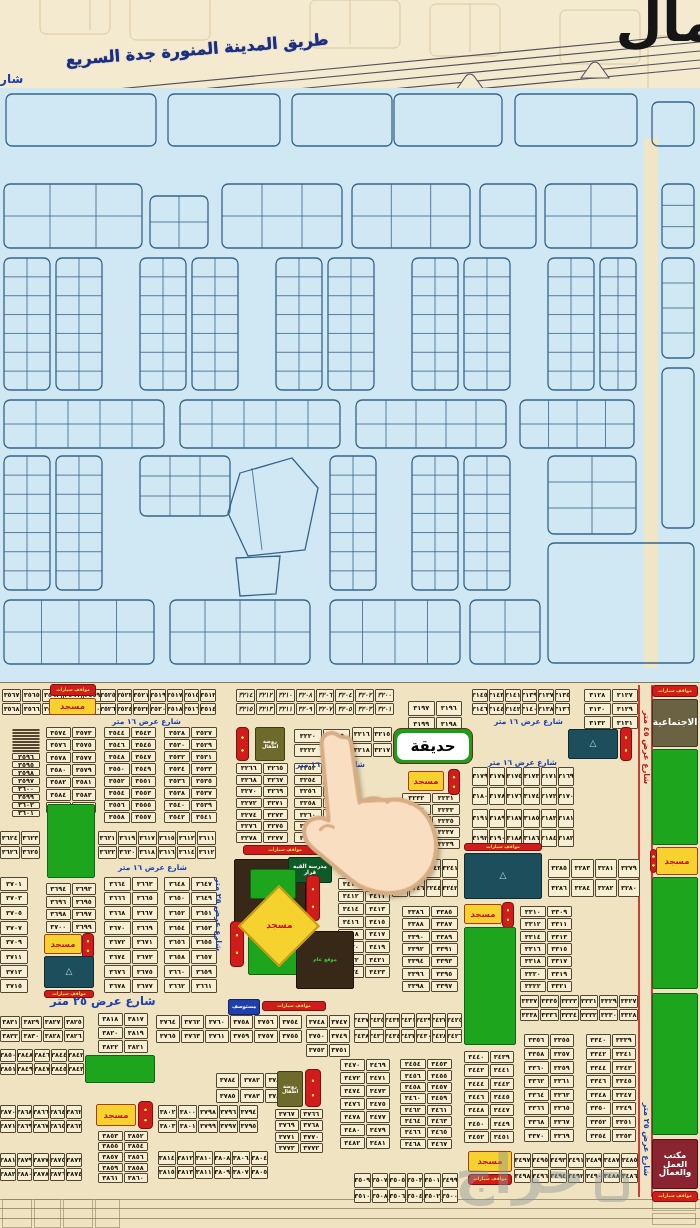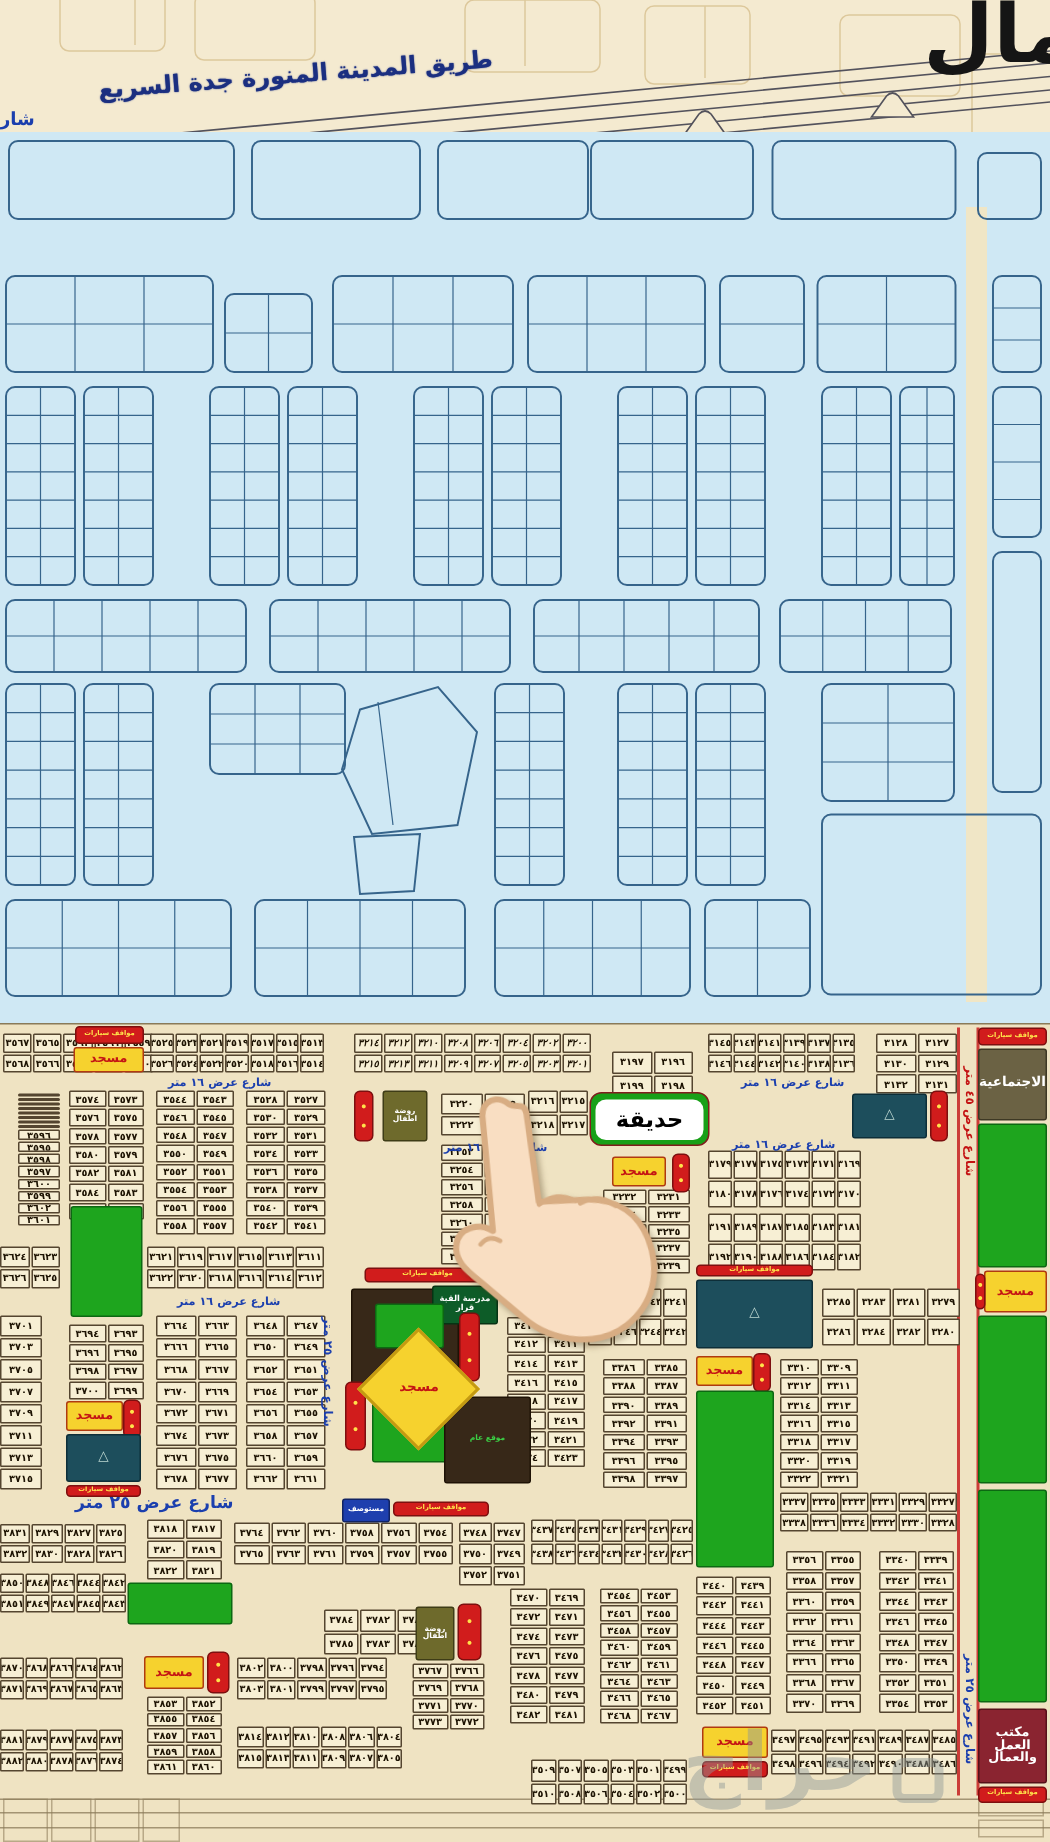--- a/index.html
+++ b/index.html
@@ -448,20 +448,36 @@
         <div class="pcell">٣٥٣٣</div>
         <div class="pcell">٣٥٣٦</div>
         <div class="pcell">٣٥٣٥</div>
         <div class="pcell">٣٥٣٨</div>
         <div class="pcell">٣٥٣٧</div>
         <div class="pcell">٣٥٤٠</div>
         <div class="pcell">٣٥٣٩</div>
         <div class="pcell">٣٥٤٢</div>
         <div class="pcell">٣٥٤١</div>
       </div>
+      <div class="pblock" style="left: 236px; top: 80px; width: 52px; height: 80px; grid-template-columns: repeat(2, 1fr); grid-template-rows: repeat(7, 1fr); direction: ltr;">
+        <div class="pcell">٣٢٦٦</div>
+        <div class="pcell">٣٢٦٥</div>
+        <div class="pcell">٣٢٦٨</div>
+        <div class="pcell">٣٢٦٧</div>
+        <div class="pcell">٣٢٧٠</div>
+        <div class="pcell">٣٢٦٩</div>
+        <div class="pcell">٣٢٧٢</div>
+        <div class="pcell">٣٢٧١</div>
+        <div class="pcell">٣٢٧٤</div>
+        <div class="pcell">٣٢٧٣</div>
+        <div class="pcell">٣٢٧٦</div>
+        <div class="pcell">٣٢٧٥</div>
+        <div class="pcell">٣٢٧٨</div>
+        <div class="pcell">٣٢٧٧</div>
+      </div>
       <div class="pblock" style="left: 294px; top: 80px; width: 56px; height: 80px; grid-template-columns: repeat(2, 1fr); grid-template-rows: repeat(7, 1fr); direction: ltr;">
         <div class="pcell">٣٢٥٢</div>
         <div class="pcell">٣٢٥١</div>
         <div class="pcell">٣٢٥٤</div>
         <div class="pcell">٣٢٥٣</div>
         <div class="pcell">٣٢٥٦</div>
         <div class="pcell">٣٢٥٥</div>
         <div class="pcell">٣٢٥٨</div>
         <div class="pcell">٣٢٥٧</div>
         <div class="pcell">٣٢٦٠</div>

